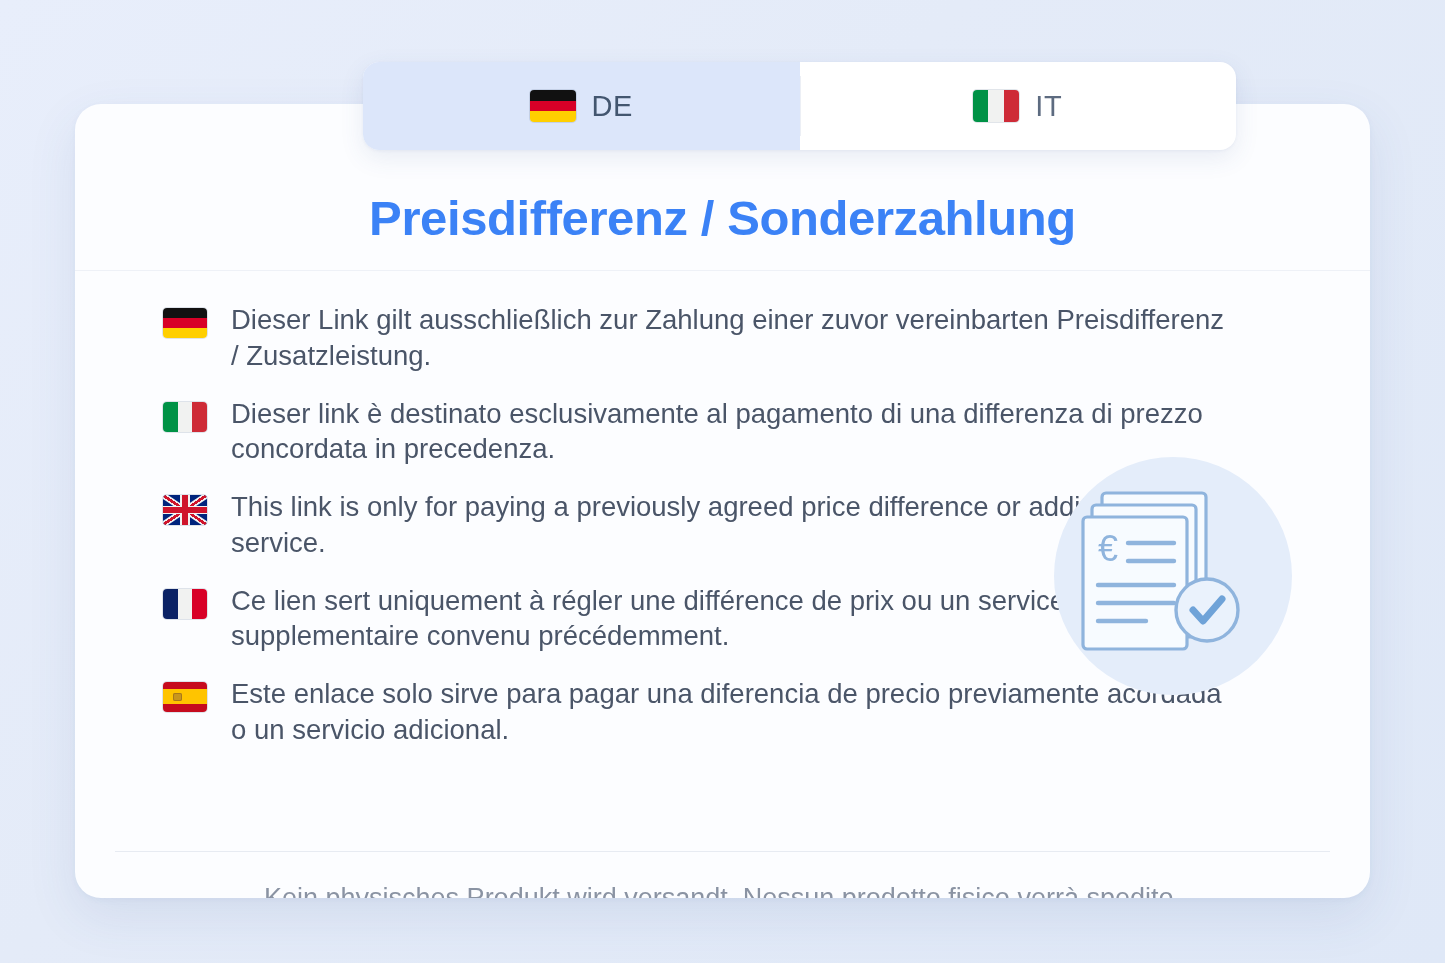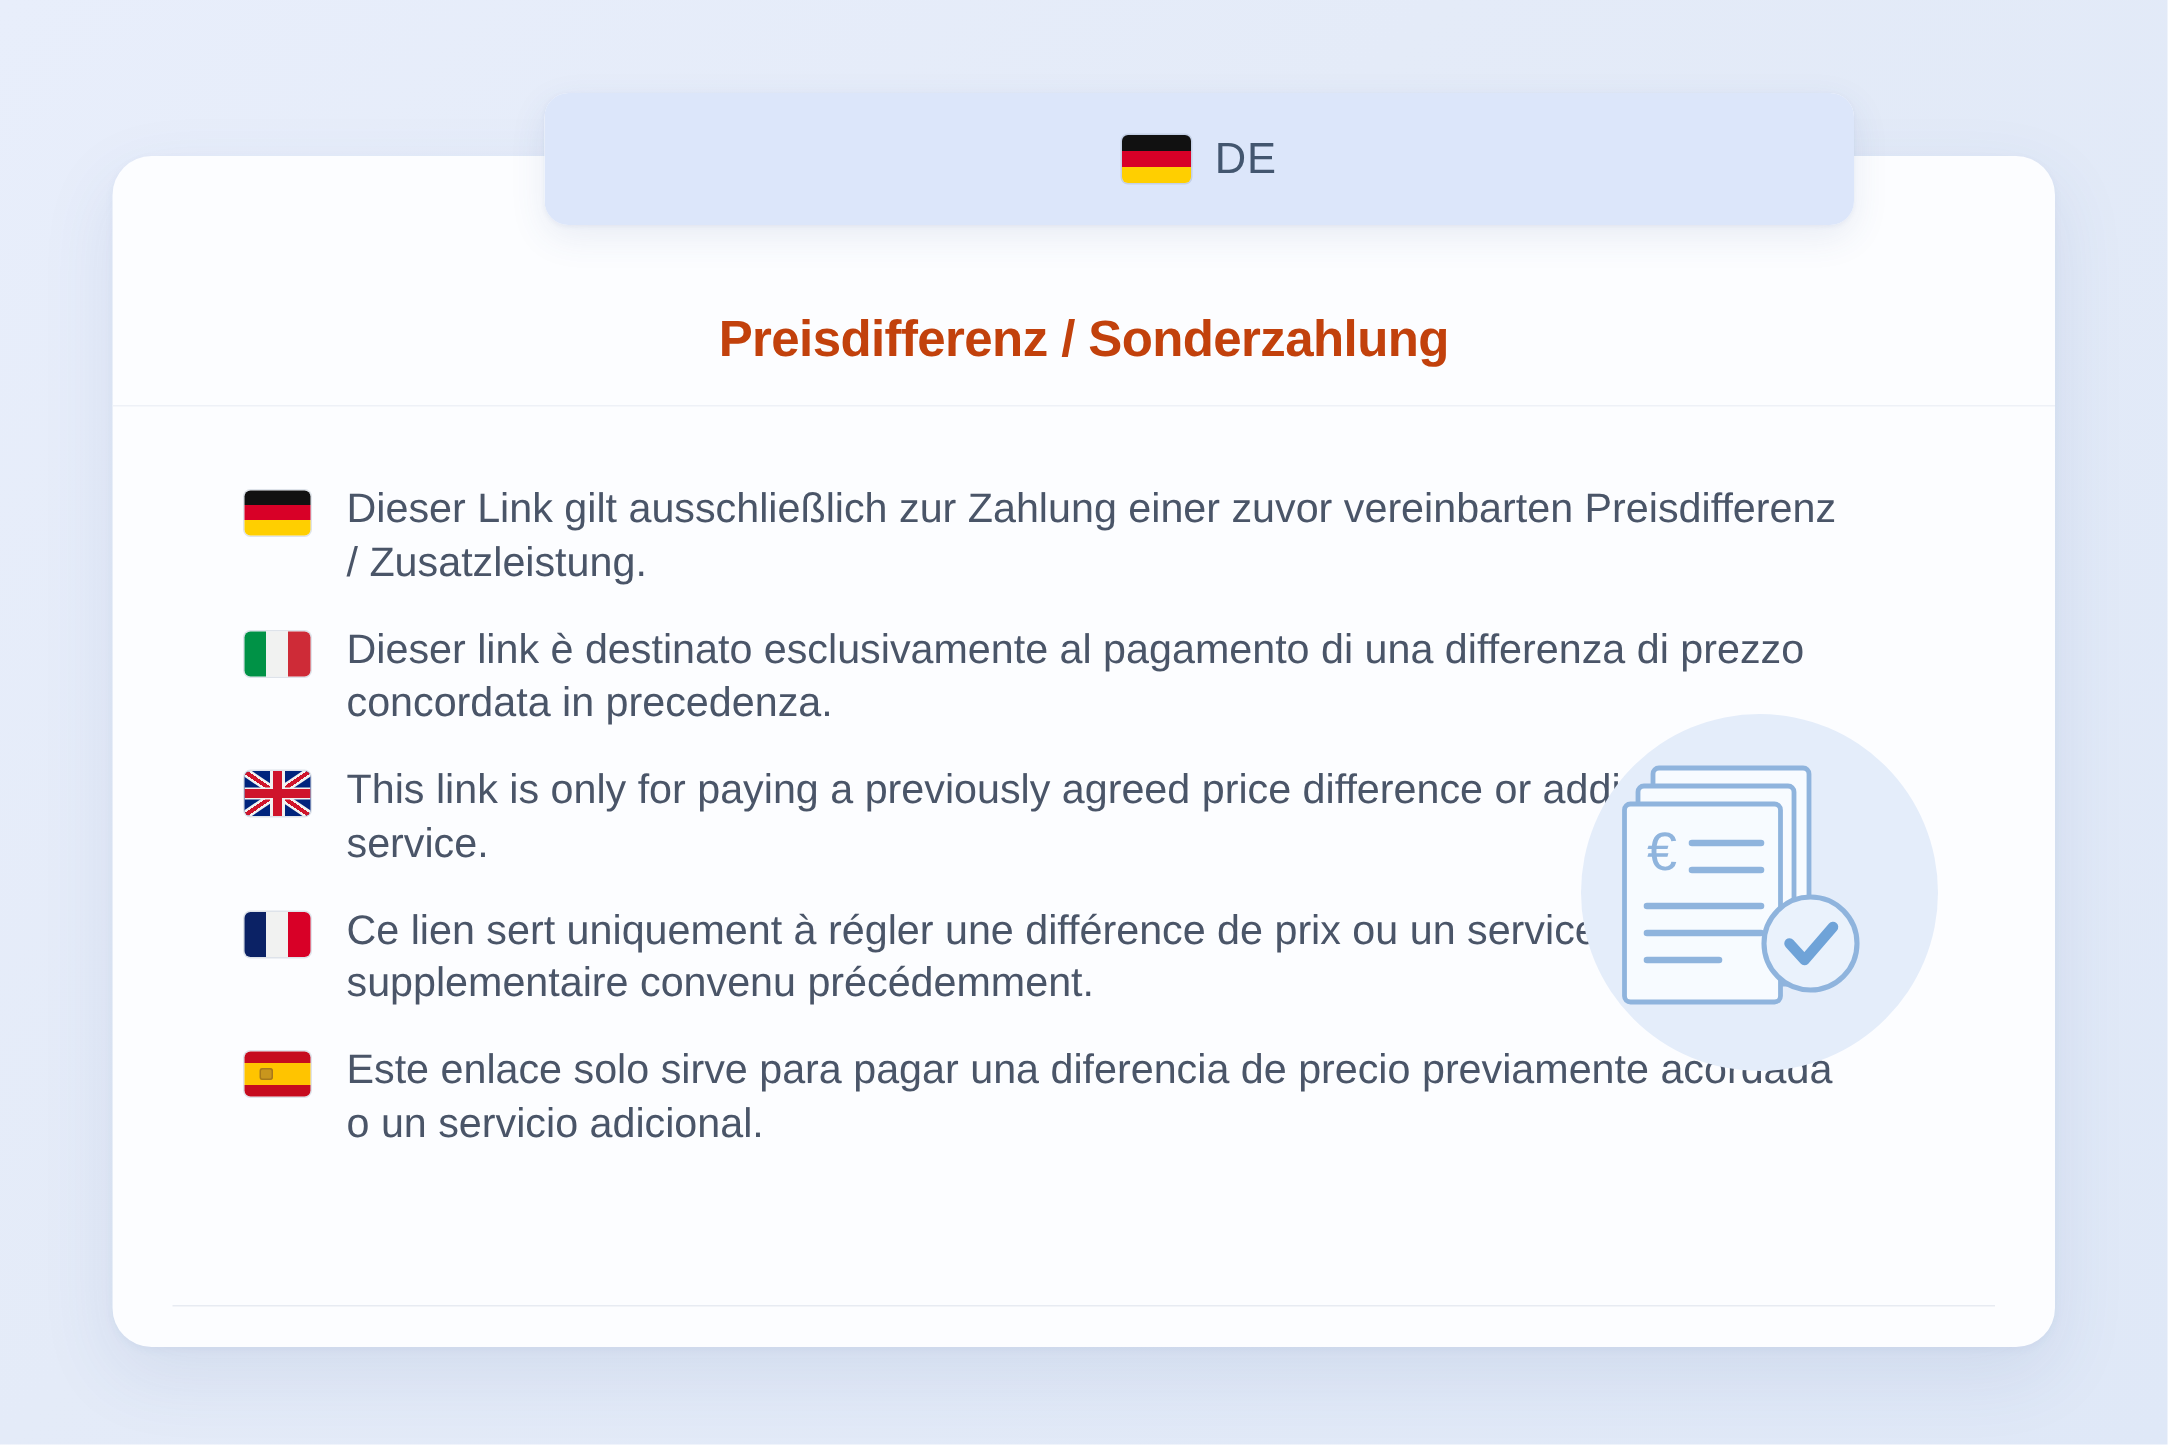--- a/index.html
+++ b/index.html
@@ -166,35 +166,34 @@
     right: 0;
     height: 167px;
     border-bottom: 1px solid #eef1f7;
     display: flex;
     align-items: flex-end;
     justify-content: center;
     padding-bottom: 24px;
     box-sizing: border-box;
   }
   .title {
-    font-size: 34px;
+    font-size: 49px;
     font-weight: bold;
-    color: #c2410c;
+    color: #3b82f6;
     letter-spacing: -0.4px;
     white-space: nowrap;
   }
 
   
   .body-wrap {
     position: absolute;
     left: 0;
     right: 0;
     top: 168px;
     bottom: 0;
-    margin-top: 19px;
   }
   .list {
     position: absolute;
     left: 88px;
     top: 30px;
     width: 1080px;
   }
   .row {
     display: flex;
     align-items: flex-start;
@@ -331,19 +330,23 @@
     </div>
   </div>
 
   <div class="tabbar">
 
     <button class="tab active">
       <span class="flag big flag-de"></span>
       <span class="tab-label">DE</span>
     </button>
 
+    <button class="tab">
+      <span class="flag big flag-it"></span>
+      <span class="tab-label">IT</span>
+    </button>
 
 
 
 
   </div>
 
 </div>
 
 </body></html>

